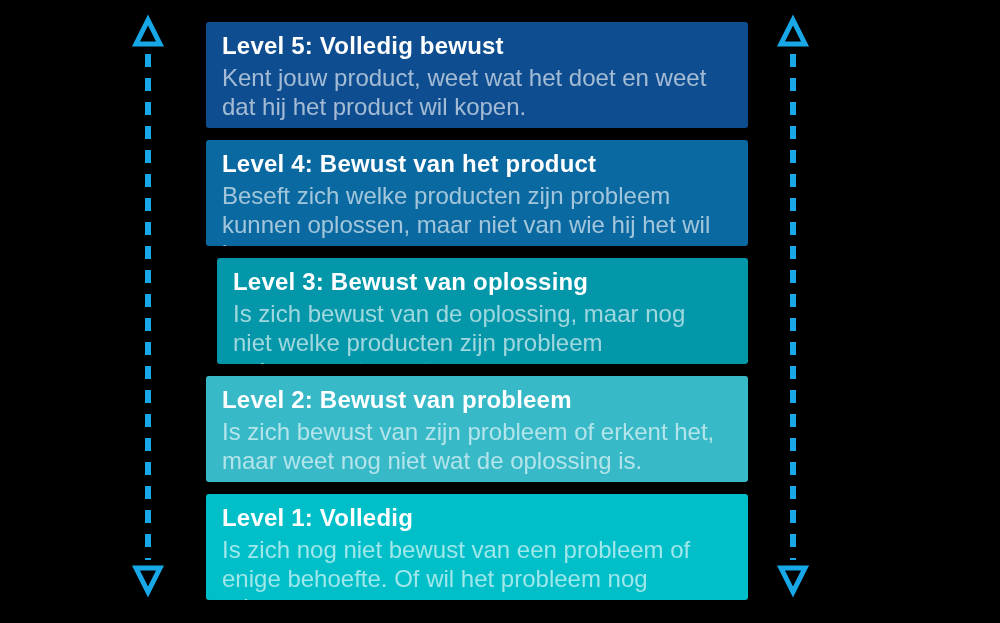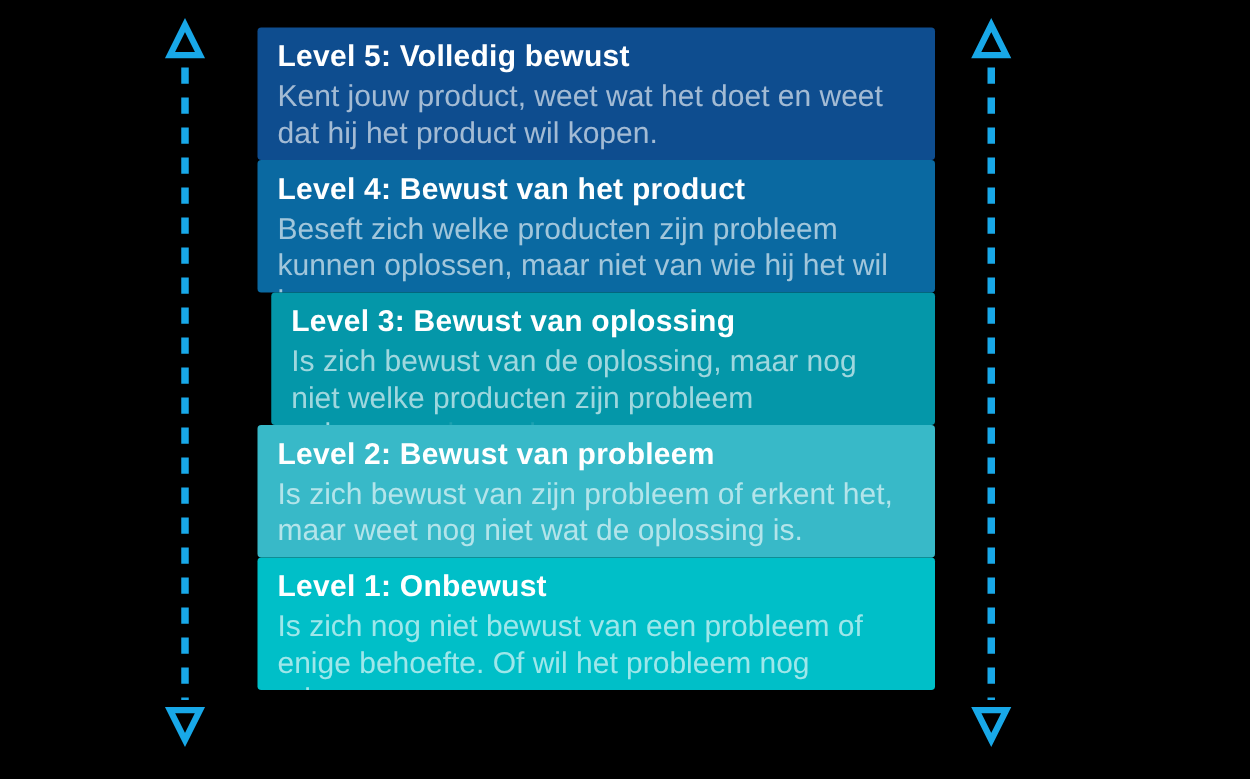--- a/index.html
+++ b/index.html
@@ -18,20 +18,21 @@
     width: 1000px;
     height: 623px;
   }
   .cards {
     position: absolute;
     left: 206px;
     top: 22px;
     width: 542px;
     display: flex;
     flex-direction: column;
+    gap: 12px;
   }
   .card {
     height: 106px;
     box-sizing: border-box;
     border-radius: 3px;
     padding: 7px 18px 0 16px;
     overflow: hidden;
   }
   .card h2 {
     margin: 0;
@@ -106,18 +107,18 @@
       <h2>Level 3: Bewust van oplossing</h2>
       <p><span>Is zich bewust van de oplossing, maar nog niet welke producten zijn probleem oplossen.</span><span class="watermark">nicooud.com</span></p>
     </section>
 
     <section class="card" style="background-color: rgb(56, 185, 200);">
       <h2>Level 2: Bewust van probleem</h2>
       <p><span>Is zich bewust van zijn probleem of erkent het, maar weet nog niet wat de oplossing is.</span><span class="watermark"></span></p>
     </section>
 
     <section class="card" style="background-color: rgb(0, 191, 200);">
-      <h2>Level 1: Onbewust</h2>
+      <h2>Level 1: Volledig</h2>
       <p><span>Is zich nog niet bewust van een probleem of enige behoefte. Of wil het probleem nog erkennen.</span><span class="watermark"></span></p>
     </section>
 
   </div>
 </div>
 
 </body></html>

